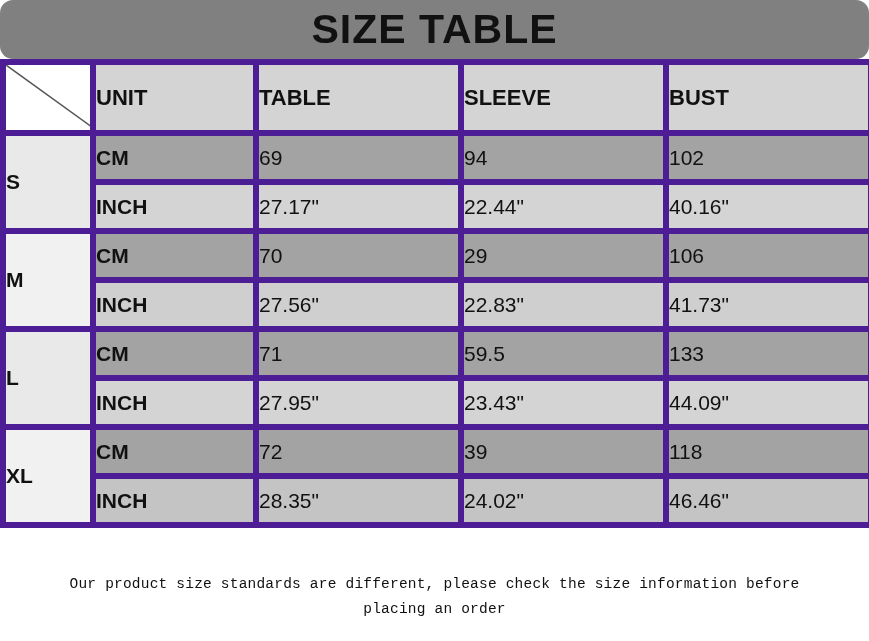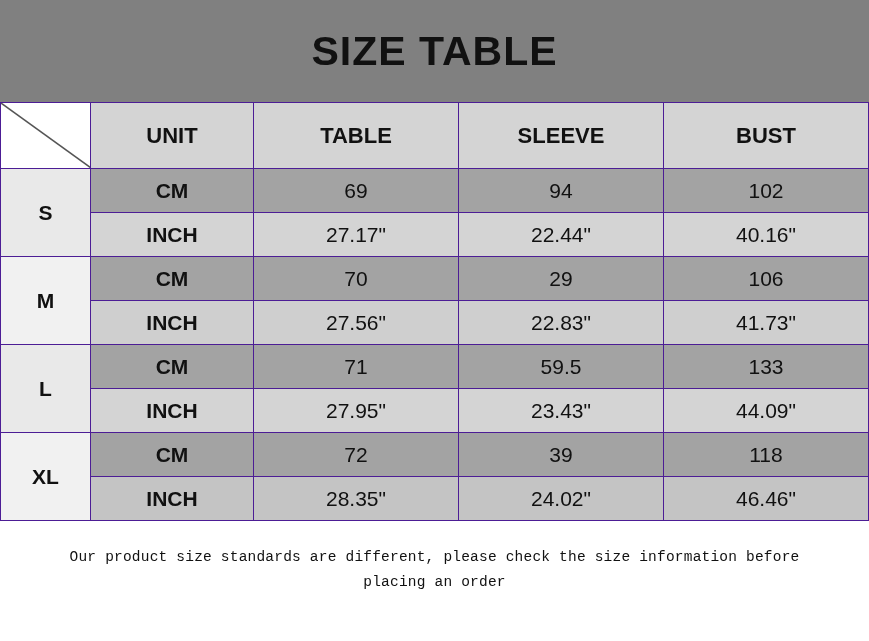--- a/index.html
+++ b/index.html
@@ -14,42 +14,42 @@
     overflow: hidden;
   }
   .sheet {
     width: 869px;
     height: 641px;
     position: relative;
     background: #ffffff;
   }
   
   .title-bar {
-    height: 102px;
+    height: 59px;
     background: #808080;
     display: flex;
     align-items: center;
     justify-content: center;
+    border-radius: 13px;
   }
   .title-bar .title {
     font-size: 41px;
     font-weight: bold;
     letter-spacing: 1px;
     color: #111111;
     font-family: "Liberation Sans", sans-serif;
   }
   
   table.size-table {
     border-collapse: collapse;
     width: 869px;
     table-layout: fixed;
   }
   table.size-table td {
-    border: 1px solid #4c1d95;
-    text-align: center;
+    border: 6px solid #4c1d95;
     vertical-align: middle;
     color: #111111;
     font-size: 21px;
     padding: 0;
   }
   
   col.c-corner { width: 90px; }
   col.c-unit   { width: 163px; }
   col.c-data   { width: 205px; }
 
@@ -84,21 +84,21 @@
   
   .bg-light  { background: #e9e9e9; }
   .bg-lighter{ background: #f1f1f1; }
   .bg-mid    { background: #d4d4d4; }
   .bg-mid2   { background: #cfcfcf; }
   .bg-dark   { background: #c4c4c4; }
   .bg-white  { background: #a3a3a3; }
 
   
   .note {
-    padding: 24px 40px 0 40px;
+    padding: 44px 40px 0 40px;
     text-align: center;
     font-family: "Liberation Mono", monospace;
     font-size: 14.5px;
     line-height: 1.7;
     color: #111111;
     letter-spacing: 0.2px;
   }
 </style>
 </head>
 <body>

